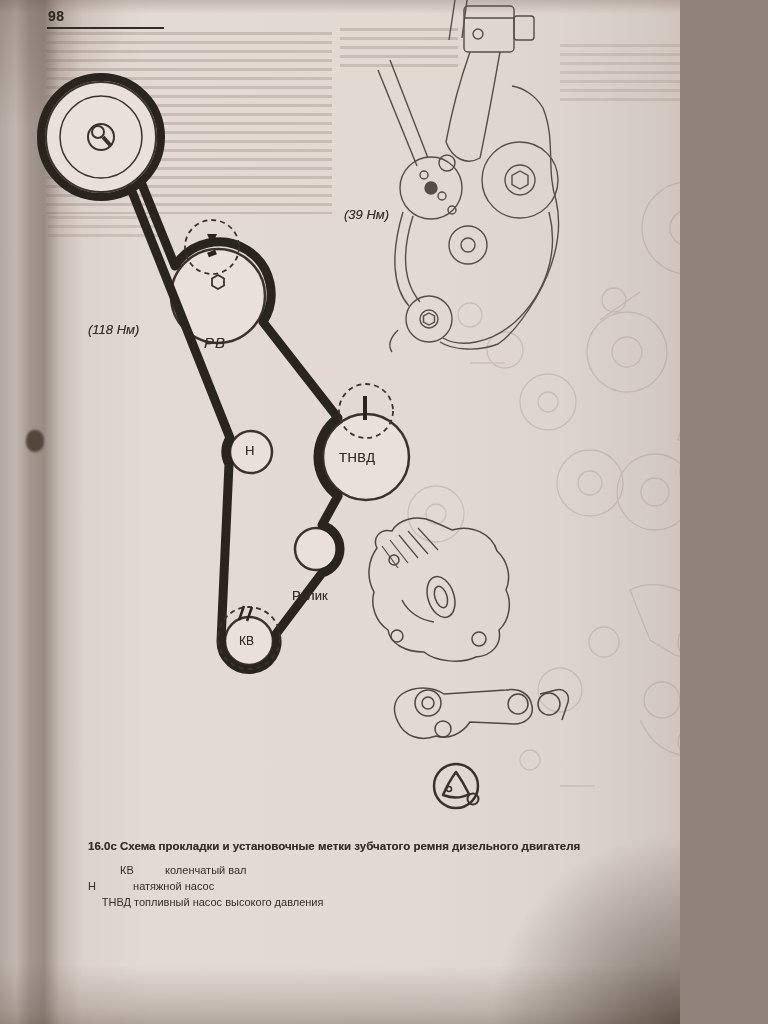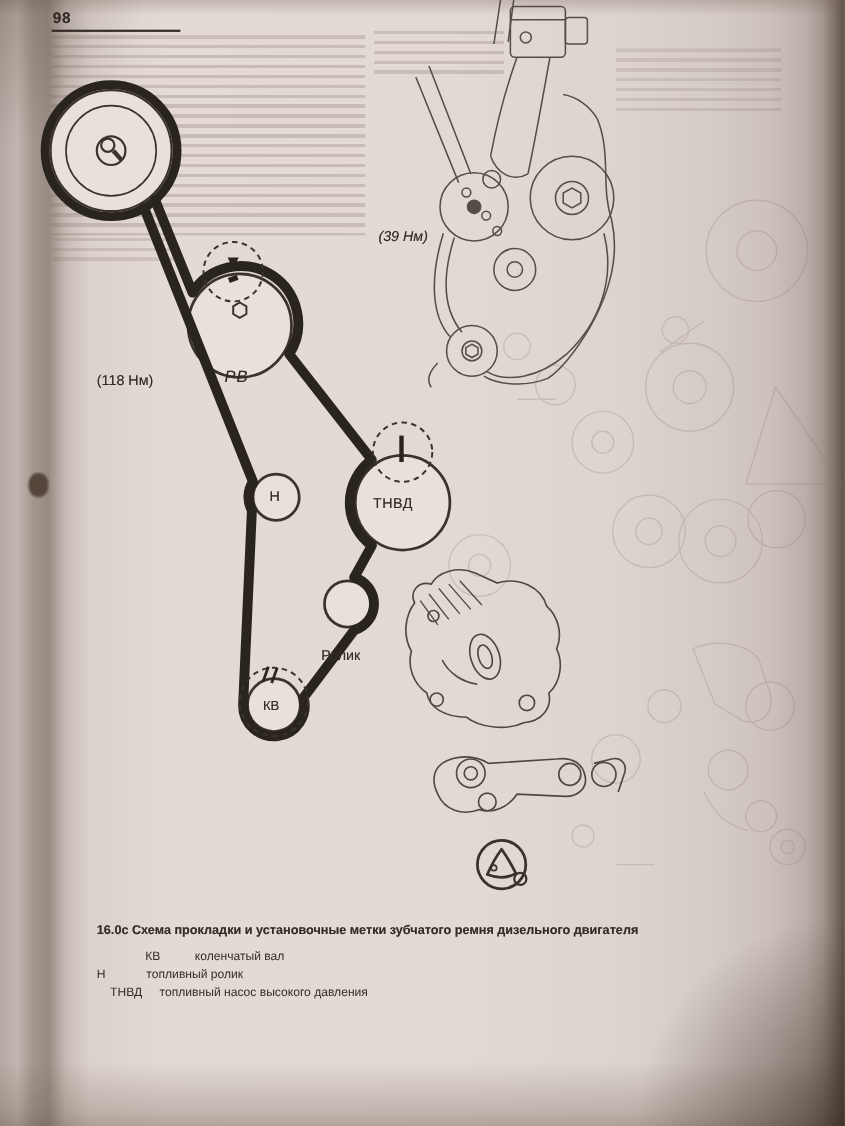--- a/index.html
+++ b/index.html
@@ -1,18 +1,18 @@
 <!DOCTYPE html>
 <html><head>
 <meta charset="utf-8">
 <style>
   html,body{margin:0;padding:0;background:#8f837b;}
   .page{
     position:relative;
-    width:768px;height:1024px;
+    width:680px;height:1024px;
     overflow:hidden;
     font-family:"Liberation Sans",sans-serif;
     background:
       radial-gradient(circle at 100% 100%, rgba(40,28,18,0.55) 0, rgba(40,28,18,0.0) 190px),
       radial-gradient(circle at 0% 0%, rgba(80,64,55,0.28) 0, rgba(80,64,55,0) 130px),
       linear-gradient(180deg, rgba(110,92,82,0.28) 0, rgba(110,92,82,0) 14px, rgba(110,92,82,0) 965px, rgba(95,78,66,0.25) 1010px, rgba(80,64,52,0.35) 1024px),
       linear-gradient(90deg,
         #b4a9a2 0px, #c2b7b0 16px, #a2968f 30px, #978b84 44px,
         #c7bcb5 60px, #dcd2cc 82px, #e3dad4 150px, #e2d9d3 420px,
         #ddd4ce 560px, #d5cbc5 650px, #ccc1bb 700px, #bbafa9 732px,
@@ -191,38 +191,38 @@
       <circle cx="449" cy="789" r="2.5" stroke-width="1.5"></circle>
     </g>
   </svg>
 
   <div class="notch" style="left:26px;top:430px;width:18px;height:22px;"></div>
 
   <span class="lbl" style="left:48px;top:8px;font-weight:bold;font-size:14px;letter-spacing:0.5px;">98</span>
   <div class="rule" style="left:47px;top:27px;width:117px;height:2px;"></div>
 
   <span class="lbl" style="left:344px;top:207px;font-size:13px;font-style:italic;">(39 Нм)</span>
-  <span class="lbl" style="left:88px;top:322px;font-size:13px;margin-top:16px;">(118 Нм)</span>
+  <span class="lbl" style="left:88px;top:322px;font-size:13px;font-style:italic;">(118 Нм)</span>
   <span class="lbl" style="left:204px;top:299px;font-size:15px;font-style:italic;letter-spacing:1px;margin-top:35px;">РВ</span>
   <span class="lbl" style="left:245px;top:443px;font-size:13px;">Н</span>
   <span class="lbl" style="left:339px;top:450px;font-size:13px;letter-spacing:0.5px;">ТНВД</span>
   <span class="lbl" style="left:292px;top:588px;font-size:13px;">Ролик</span>
   <span class="lbl" style="left:239px;top:634px;font-size:12px;">КВ</span>
 
   <div class="lbl caption-line" style="left:88px;top:840px;width:650px;white-space:normal;">
     <span>16.0с</span>
     <span>Схема прокладки и установочные метки зубчатого ремня дизельного двигателя</span>
   </div>
 
-  <div class="legend-row" style="left:96px;top:864px;padding-left:36px;">
+  <div class="legend-row" style="left:84px;top:864px;padding-left:36px;">
     <span class="legend-abbr">КВ</span>
     <span>коленчатый вал</span>
   </div>
   <div class="legend-row" style="left:88px;top:880px;">
     <span class="legend-abbr">Н</span>
-    <span>топливный ролик</span>
-  </div>
-  <div class="legend-row" style="left:100px;top:896px;">
+    <span>натяжной насос</span>
+  </div>
+  <div class="legend-row" style="left:89px;top:896px;text-align:right;">
     <span class="legend-abbr">ТНВД</span>
     <span>топливный насос высокого давления</span>
   </div>
 
 </div>
 
 </body></html>

